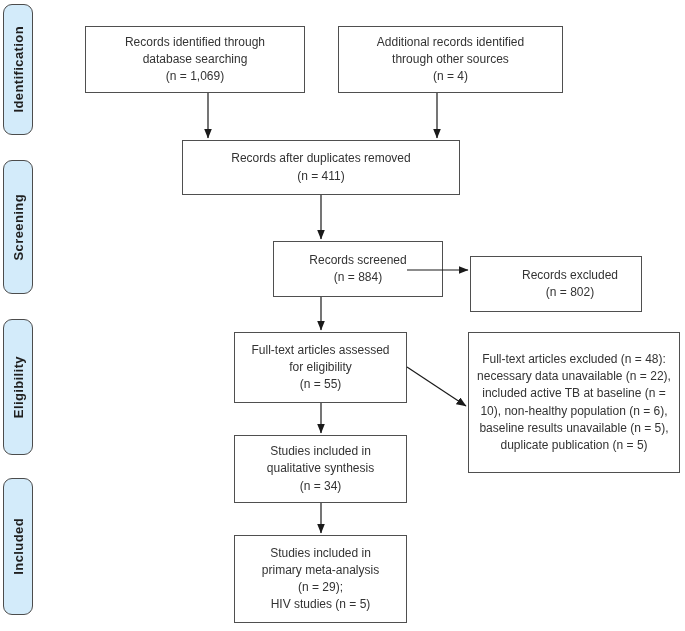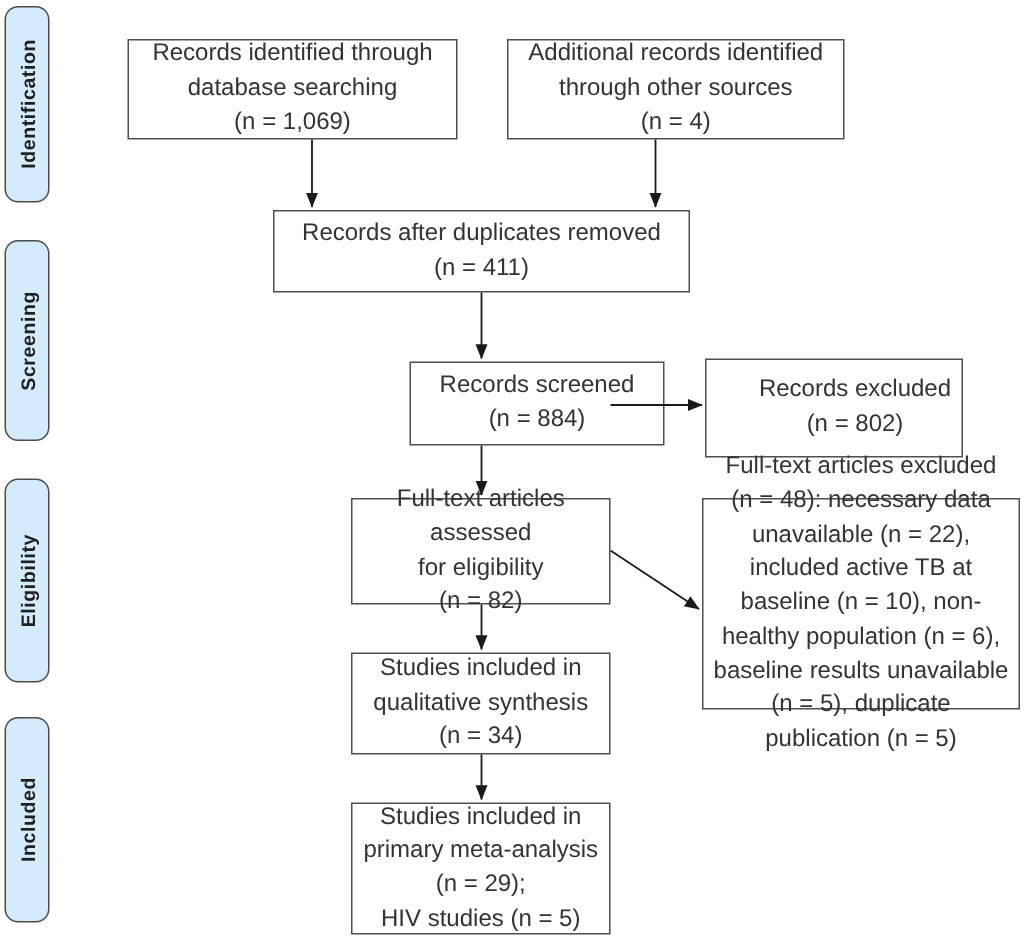--- a/index.html
+++ b/index.html
@@ -45,31 +45,31 @@
     border: 1.5px solid #4f4f4f;
     box-sizing: border-box;
     display: flex;
     align-items: center;
     justify-content: center;
     padding: 3px 6px;
   }
   .box > span {
     white-space: pre-line;
     text-align: center;
-    font-size: 16px;
+    font-size: 12px;
     line-height: 1.42;
     color: #333333;
   }
   .box.flow > span { white-space: normal; }
 
   #box-db-search        { left: 85px;  top: 26px;  width: 220px; height: 67px; }
   #box-other-sources    { left: 338px; top: 26px;  width: 225px; height: 67px; justify-content: center; }
   #box-after-duplicates { left: 182px; top: 140px; width: 278px; height: 55px; }
   #box-screened         { left: 237px; top: 241px; width: 170px; height: 56px; margin-left: 36px; }
-  #box-excluded         { left: 470px; top: 239px; width: 172px; height: 66px; padding-left: 34px; }
+  #box-excluded         { left: 470px; top: 256px; width: 172px; height: 56px; padding-left: 34px; }
   #box-fulltext         { left: 234px; top: 332px; width: 173px; height: 71px; }
   #box-fulltext-excl    { left: 468px; top: 332px; width: 212px; height: 141px; }
   #box-qualitative      { left: 234px; top: 435px; width: 173px; height: 68px; }
   #box-meta             { left: 234px; top: 535px; width: 173px; height: 88px; }
 
   .connectors {
     position: absolute;
     left: 0; top: 0;
     width: 685px; height: 631px;
     pointer-events: none;
@@ -112,21 +112,21 @@
     <span>Records screened
 (n = 884)</span>
   </div>
   <div class="box" id="box-excluded">
     <span>Records excluded
 (n = 802)</span>
   </div>
   <div class="box" id="box-fulltext">
     <span>Full-text articles assessed
 for eligibility
-(n = 82)</span>
+(n = 55)</span>
   </div>
   <div class="box flow" id="box-fulltext-excl">
     <span>Full-text articles excluded (n = 48): necessary data unavailable (n = 22), included active TB at baseline (n = 10), non-healthy population (n = 6), baseline results unavailable (n = 5), duplicate publication (n = 5)</span>
   </div>
   <div class="box" id="box-qualitative">
     <span>Studies included in
 qualitative synthesis
 (n = 34)</span>
   </div>
   <div class="box" id="box-meta">

